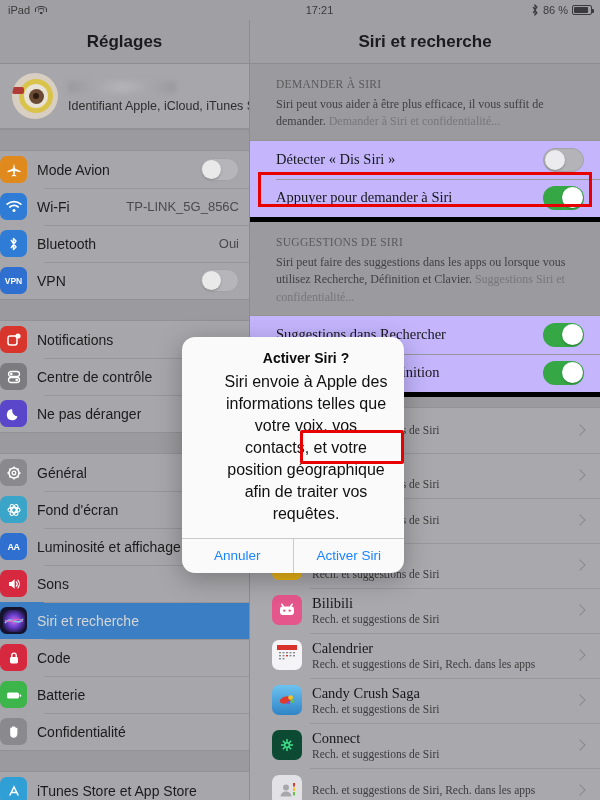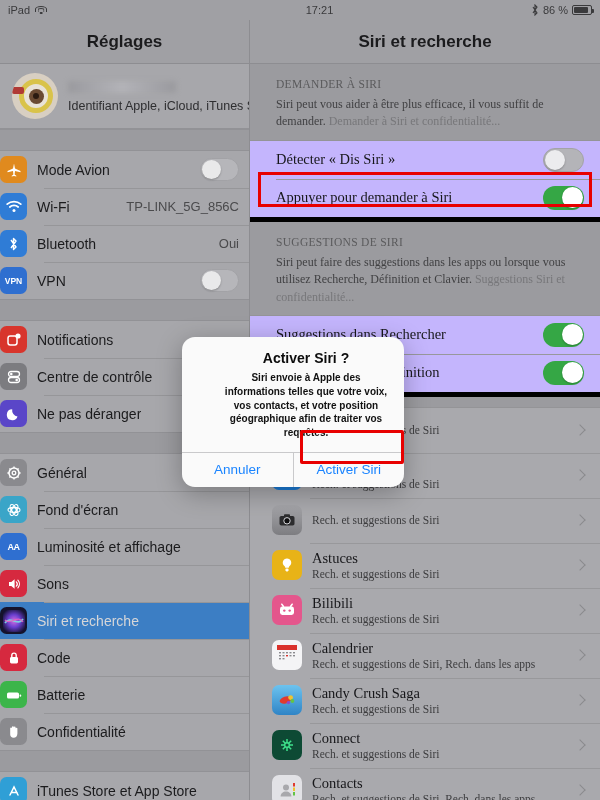--- a/index.html
+++ b/index.html
@@ -101,21 +101,21 @@
   .chev { margin-left:auto; width:8px; height:8px; border-right:1.8px solid #8a8a8d; border-bottom:1.8px solid #8a8a8d; transform:rotate(-45deg); flex:0 0 8px; margin-right:2px; }
 
   
   .modal {
     position:absolute; left:182px; top:337px; width:222px;
     background:#fafafa; border-radius:13px; overflow:hidden;
     box-shadow:0 6px 26px rgba(0,0,0,.28); z-index:40;
   }
   .modal-body { padding:13px 14px 12px; text-align:center;margin-left:26px; }
   .modal-title { font-size:14px; font-weight:bold; color:#0c0c0c; margin-bottom:5px; }
-  .modal-text { font-size:10px; line-height:1.38; color:#111;font-weight:bold; }
+  .modal-text { font-size:16px; line-height:1.38; color:#111; }
   .modal-acts { display:flex; border-top:1px solid #c9c9cb; }
   .modal-btn { flex:1; height:34px; display:flex; align-items:center; justify-content:center; font-size:13.5px; color:#1a84ff; }
   .modal-btn + .modal-btn { border-left:1px solid #c9c9cb; }
 
   
   .annot { position:absolute; border:3px solid #e80000; z-index:60; pointer-events:none; }
   #annot-toggle { left:258px; top:172px; width:334px; height:35px; }
   #annot-activer { left:300px; top:430px; width:104px; height:34px; border-radius:2px; }
 </style>
 </head>
@@ -514,21 +514,20 @@
             <span class="appico" style="background:#e2e2e6">
               <svg width="20" height="20" viewBox="0 0 20 20">
                   <circle cx="9" cy="7.6" r="3" fill="#a8a8ac"></circle>
                   <path d="M3.6 16.5 c0-3 2.4-5 5.4-5 s5.4 2 5.4 5 Z" fill="#a8a8ac"></path>
                   <rect x="16" y="3" width="2" height="3.5" fill="#e03a2f"></rect>
                   <rect x="16" y="7.5" width="2" height="3.5" fill="#f0c330"></rect>
                   <rect x="16" y="12" width="2" height="3.5" fill="#63c447"></rect>
                 </svg>
             </span>
             <span class="apptxt">
-              <div class="appname">Contacts</div>
               <div class="appsub">Rech. et suggestions de Siri, Rech. dans les apps</div>
             </span>
             <span class="chev"></span>
           </div>
 
         </div>
 
       </div>
     </div>
   </div>

